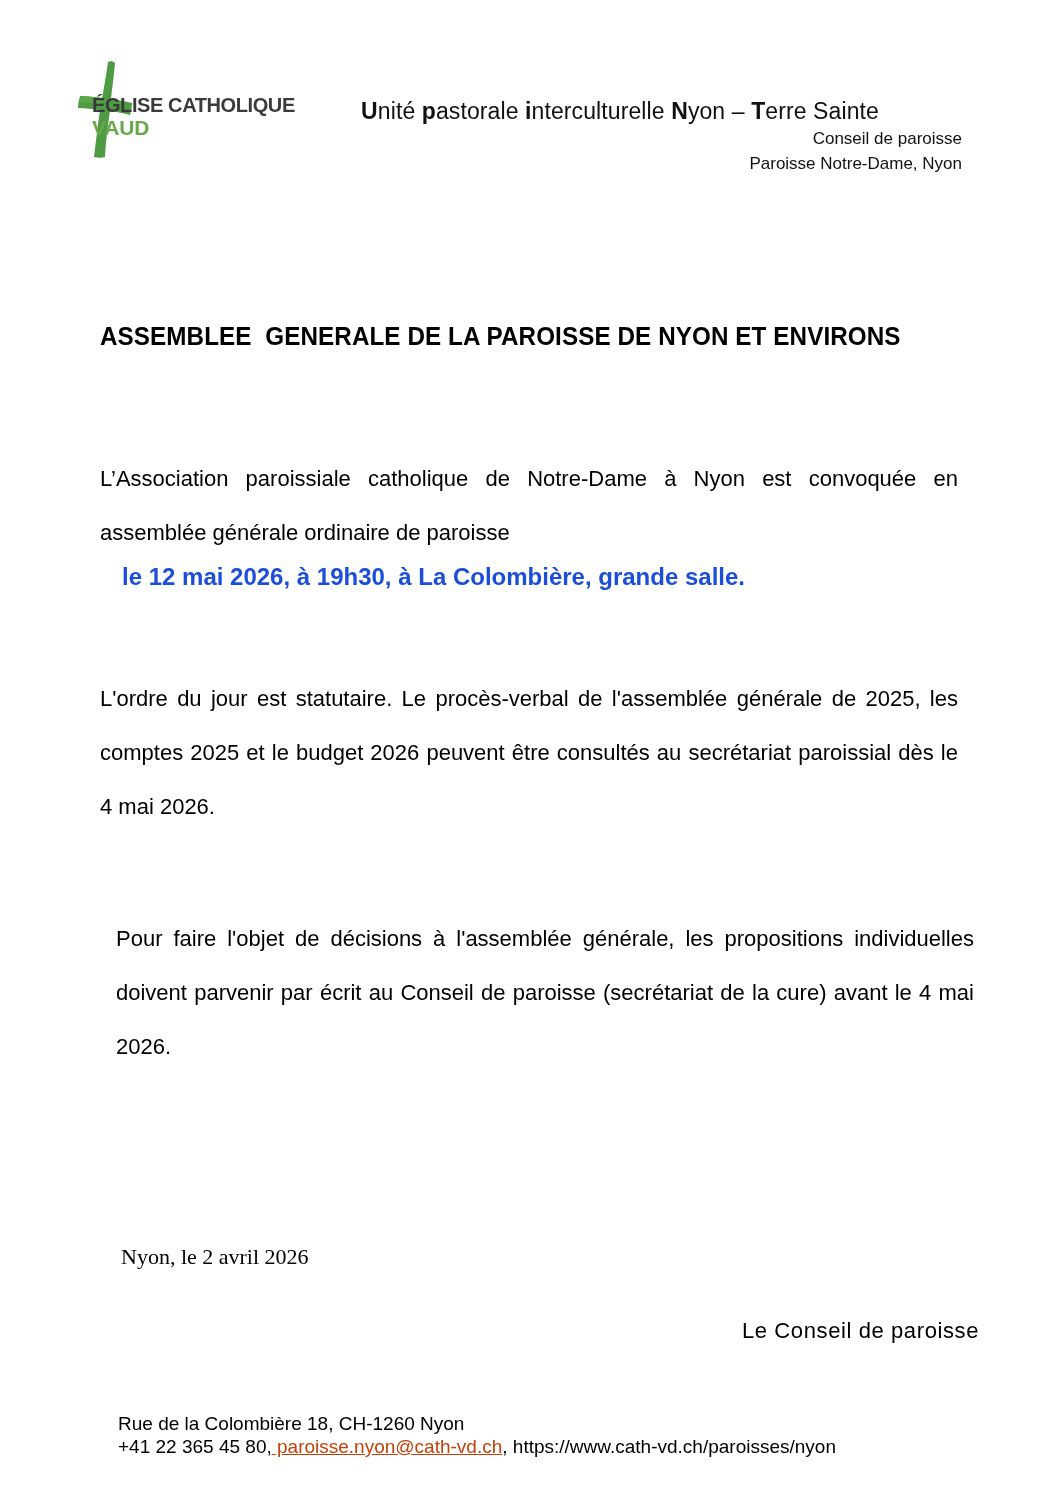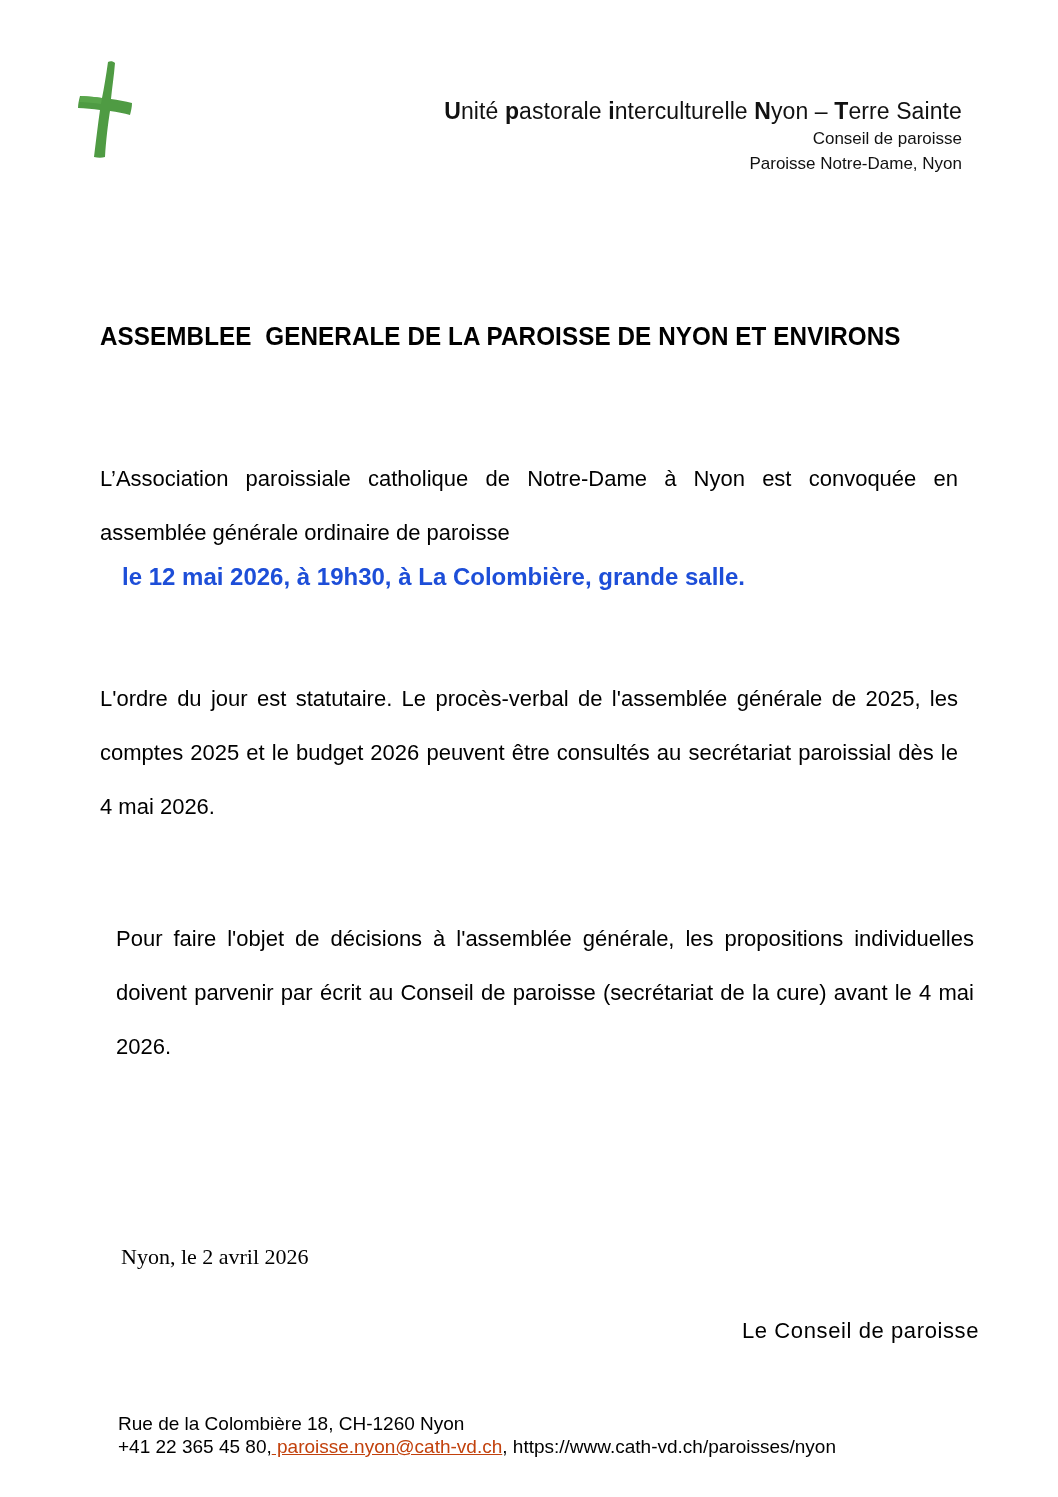--- a/index.html
+++ b/index.html
@@ -71,21 +71,21 @@
     top: 96px;
     text-align: right;
     width: 700px;
   }
   .hdr-title {
     font-family: "Liberation Sans", sans-serif;
     font-size: 23px;
     line-height: 30px;
     color: #111111;
     white-space: nowrap;
-    text-align: right;
+    text-align: center;
     padding-left: 16px;
     letter-spacing: 0.1px;
   }
   .hdr-title b { font-weight: bold; }
   .hdr-sub {
     font-family: "Liberation Sans", sans-serif;
     font-size: 17px;
     line-height: 25px;
     color: #111111;
     text-align: right;
@@ -183,20 +183,24 @@
 <div class="header">
 
   <div class="logo">
     <svg class="logo-cross" viewBox="0 0 62 100" aria-hidden="true">
       <path d="M36 2 C34 16 32 28 30 38 C23 37 15 36 8 36 C7 40 6 44 6 48 C13 48 21 49 28 50
                C26 64 24 80 22 97 C26 98 30 98 33 97 C34 80 36 64 38 51
                C45 52 52 53 58 55 C59 51 60 47 60 43 C53 41 46 40 39 39
                C40 28 42 16 43 3 C41 1 38 1 36 2 Z" fill="#4f9b43"></path>
       <path d="M30 38 C24 37 16 36 9 36 C8 38 8 40 7 42 C14 42 22 43 29 44 Z" fill="#5aa84c" opacity="0.85"></path>
     </svg>
+    <div class="logo-text-wrap">
+      <div class="logo-line1">ÉGLISE CATHOLIQUE</div>
+      <div class="logo-line2">VAUD</div>
+    </div>
   </div>
 
   <div class="header-right">
     <div class="hdr-title"><b>U</b><span>nité </span><b>p</b><span>astorale </span><b>i</b><span>nterculturelle </span><b>N</b><span>yon – </span><b>T</b><span>erre  Sainte</span></div>
     <div class="hdr-sub">Conseil de paroisse</div>
     <div class="hdr-sub">Paroisse Notre-Dame, Nyon</div>
   </div>
 
 </div>
 

